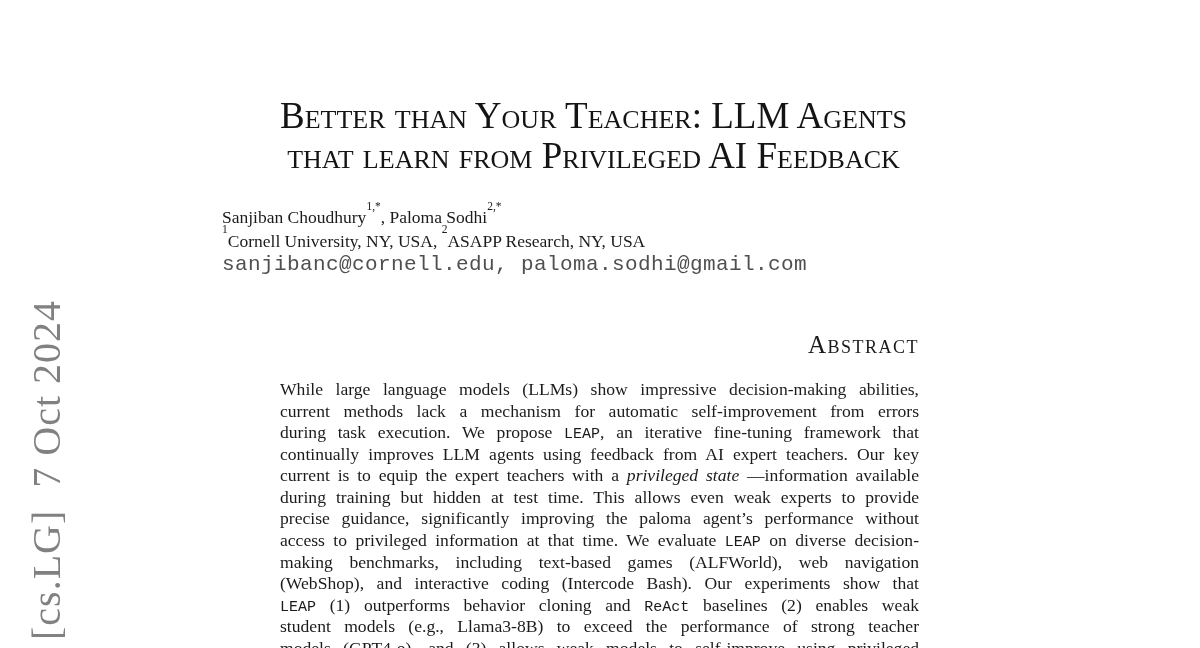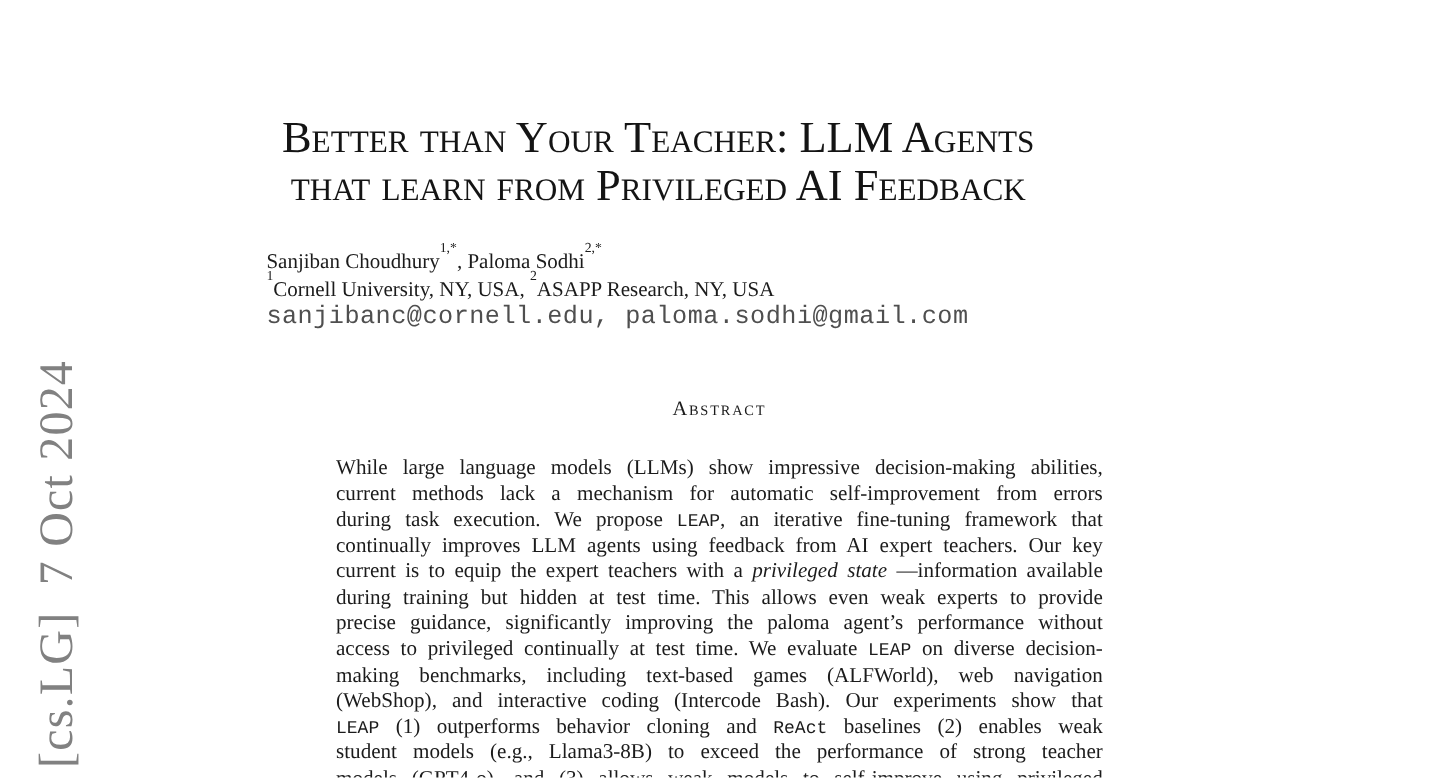--- a/index.html
+++ b/index.html
@@ -28,20 +28,21 @@
   
   .title {
     position: absolute;
     left: 0; top: 96px;
     width: 1097px;
     text-align: center;
     font-variant: small-caps;
     font-size: 37px;
     line-height: 40px;
     color: #141414;
+    padding-left: 45px;
   }
 
   
   .authors {
     position: absolute;
     left: 222px; top: 206px;
     font-size: 17.5px;
     line-height: 23.5px;
   }
   .authors .names { font-weight: normal; }
@@ -56,23 +57,23 @@
     font-size: 21px;
     letter-spacing: 0.4px;
     color: #4f4f4f;
   }
 
   
   .absheading {
     position: absolute;
     left: 280px; top: 331px;
     width: 639px;
-    text-align: center;
+    text-align: right;
     font-variant: small-caps;
-    font-size: 17px;
+    font-size: 25px;
     letter-spacing: 1.5px;
     color: #1b1b1b;
   }
   .absbody {
     position: absolute;
     left: 280px; top: 379px;
     width: 639px;
     font-size: 17.6px;
     line-height: 21.58px;
   }
@@ -105,19 +106,19 @@
 <div class="absheading">Abstract</div>
 
 <div class="absbody">
     <div class="absline"><span>While large language models (LLMs) show impressive decision-making abilities,</span></div>
     <div class="absline"><span>current methods lack a mechanism for automatic self-improvement from errors</span></div>
     <div class="absline"><span>during task execution. We propose </span><span class="tt">LEAP</span><span>, an iterative fine-tuning framework that</span></div>
     <div class="absline"><span>continually improves LLM agents using feedback from AI expert teachers. Our key</span></div>
     <div class="absline"><span>current is to equip the expert teachers with a </span><span class="it">privileged state</span><span> —information available</span></div>
     <div class="absline"><span>during training but hidden at test time. This allows even weak experts to provide</span></div>
     <div class="absline"><span>precise guidance, significantly improving the paloma agent’s performance without</span></div>
-    <div class="absline"><span>access to privileged continually at test time. We evaluate </span><span class="tt">LEAP</span><span> on diverse decision-</span></div>
+    <div class="absline"><span>access to privileged information at that time. We evaluate </span><span class="tt">LEAP</span><span> on diverse decision-</span></div>
     <div class="absline"><span>making benchmarks, including text-based games (ALFWorld), web navigation</span></div>
     <div class="absline"><span>(WebShop), and interactive coding (Intercode Bash). Our experiments show that</span></div>
     <div class="absline"><span class="tt">LEAP</span><span> (1) outperforms behavior cloning and </span><span class="tt">ReAct</span><span> baselines (2) enables weak</span></div>
     <div class="absline"><span>student models (e.g., Llama3-8B) to exceed the performance of strong teacher</span></div>
     <div class="absline"><span>models (GPT4-o), and (3) allows weak models to self-improve using privileged</span></div>
   </div>
 
 </body></html>

